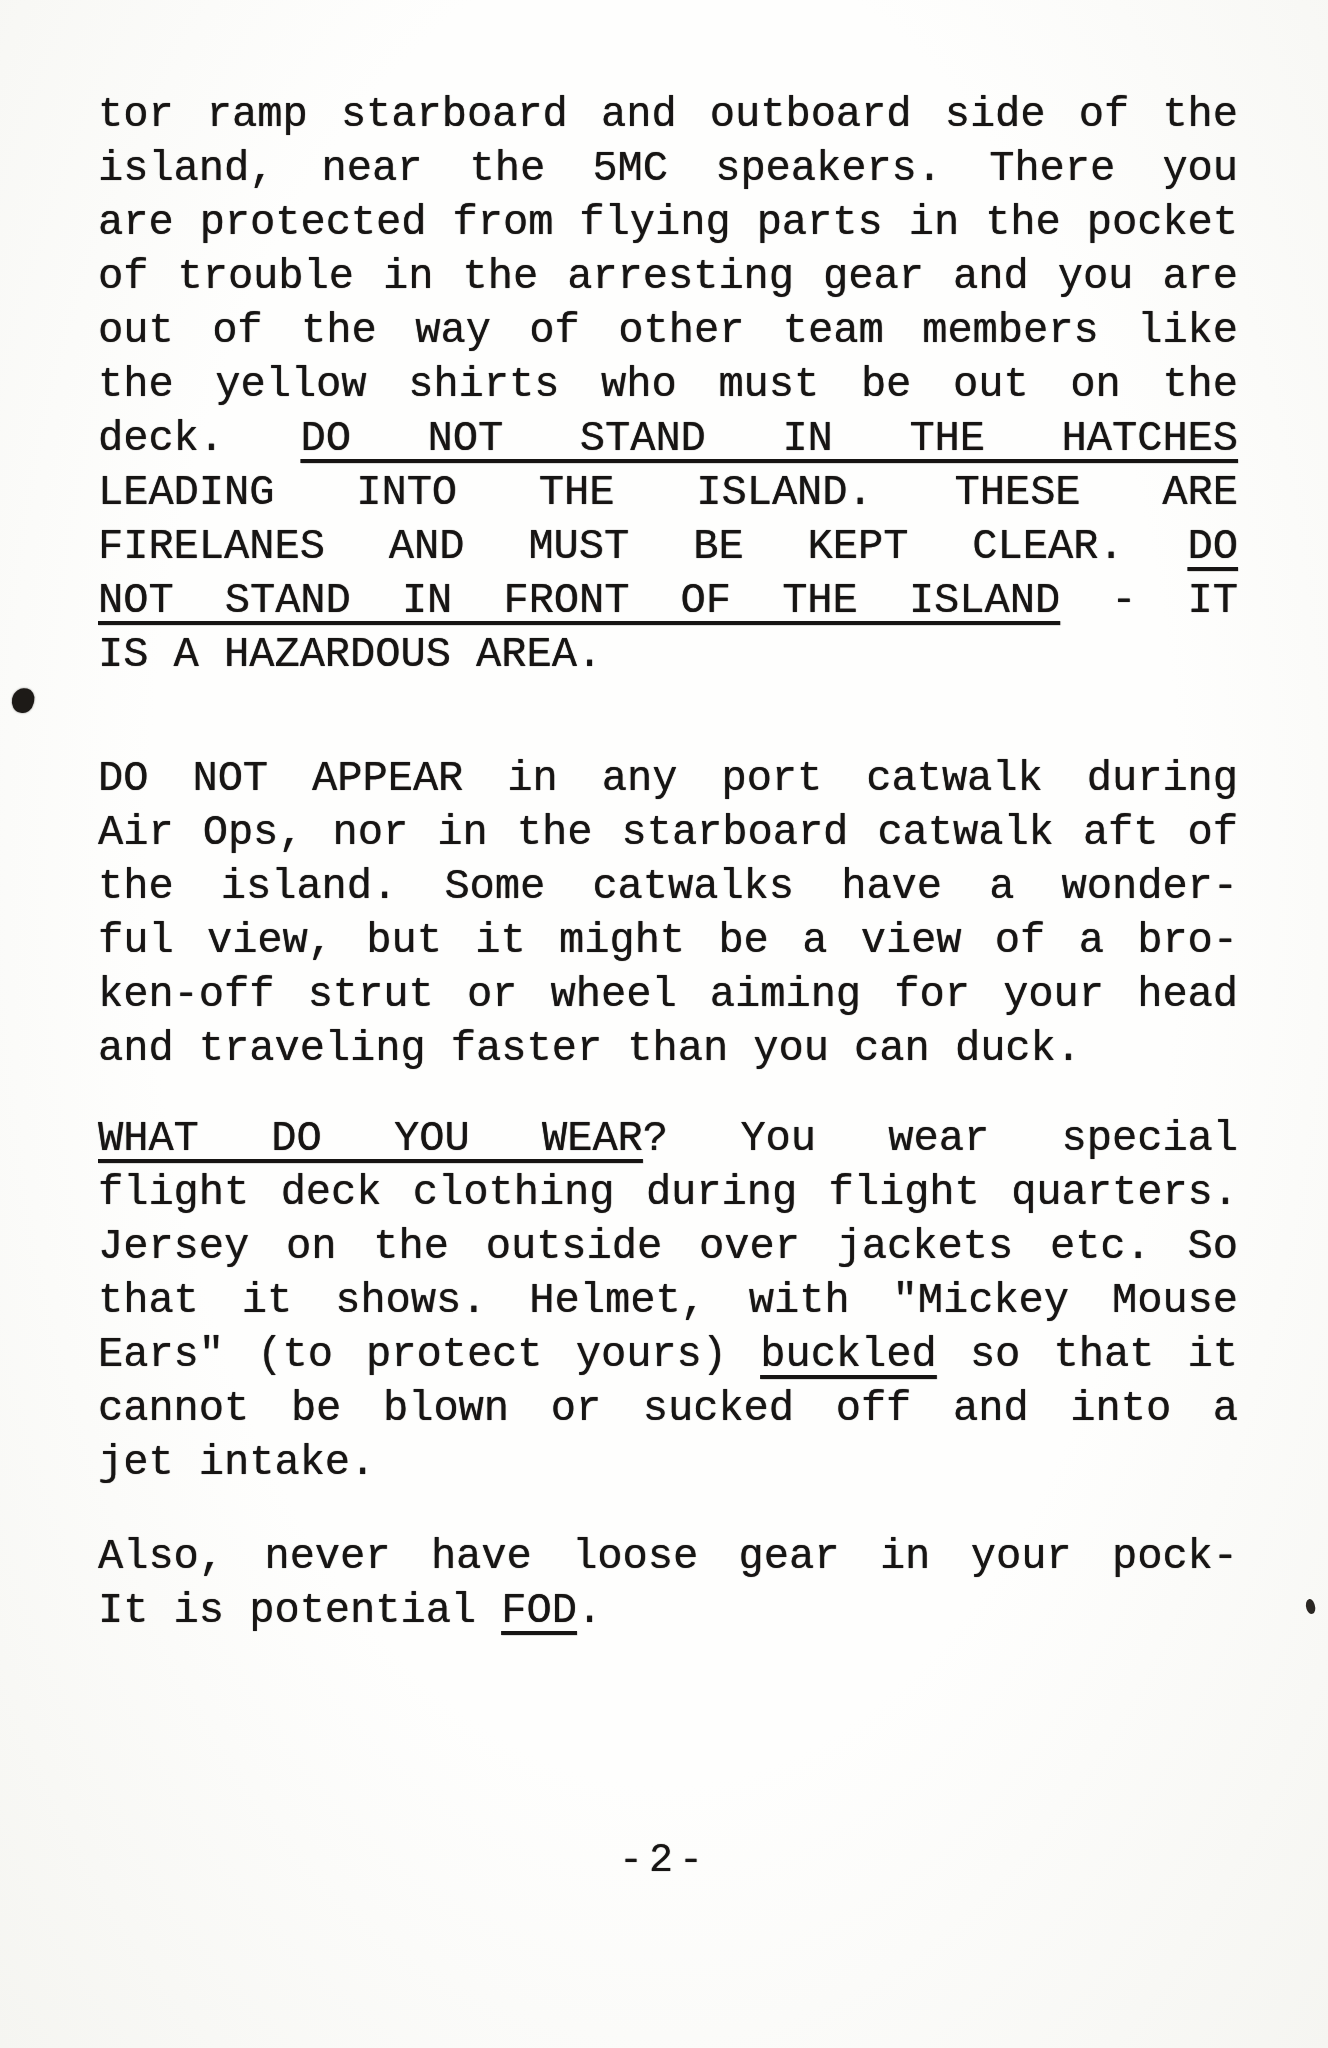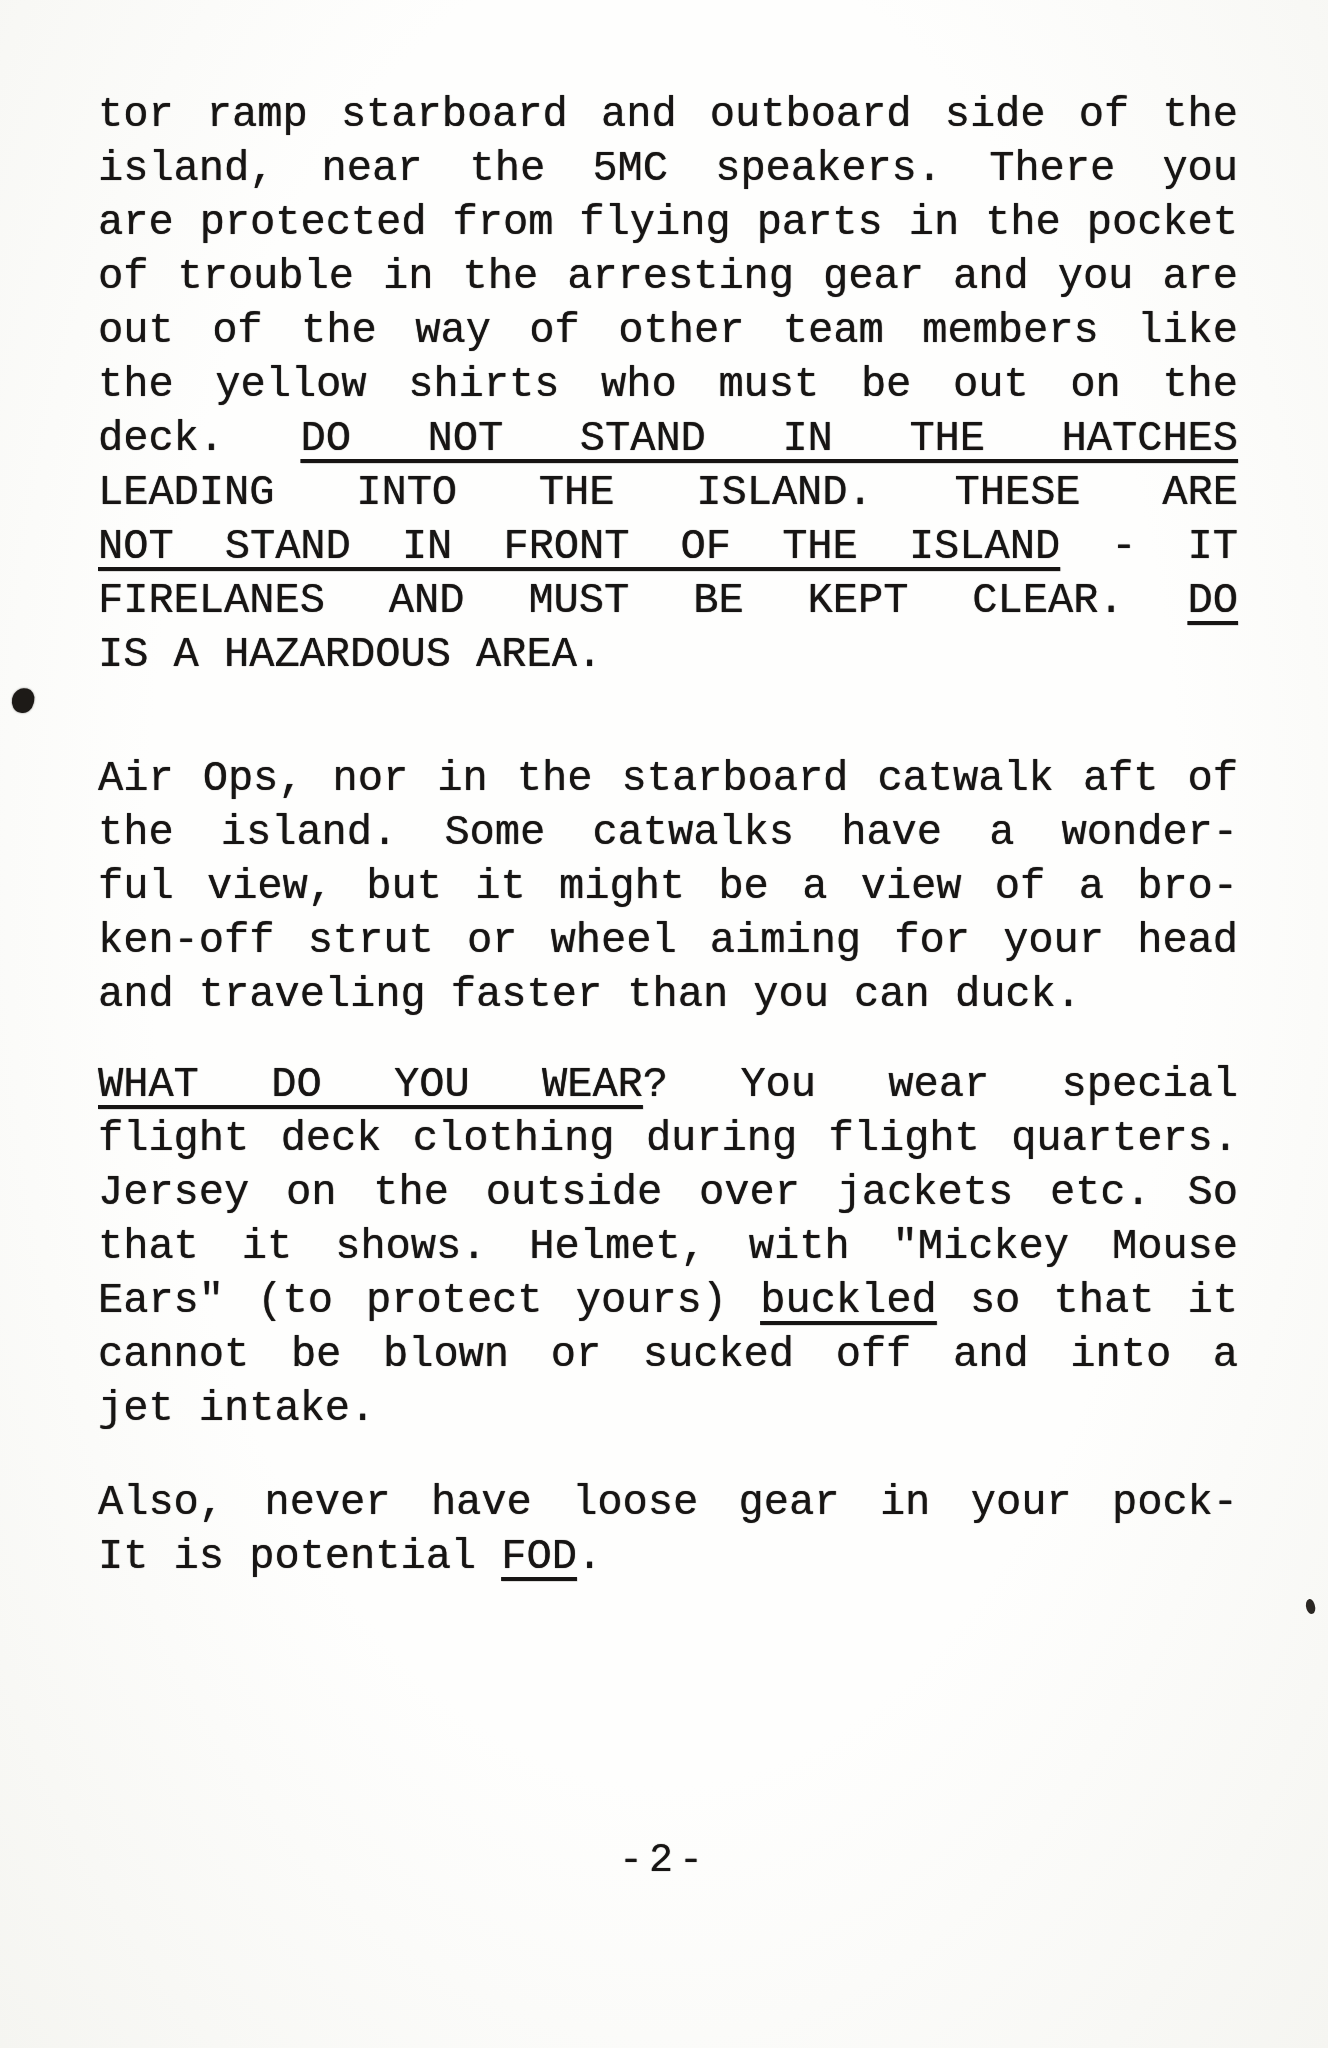--- a/index.html
+++ b/index.html
@@ -56,25 +56,26 @@
   <div class="text-block">
       <div class="para">
         <div class="line j"><span class="seg">tor ramp starboard and outboard side of the</span></div>
         <div class="line j"><span class="seg">island, near the 5MC speakers.  There you</span></div>
         <div class="line j"><span class="seg">are protected from flying parts in the pocket</span></div>
         <div class="line j"><span class="seg">of trouble in the arresting gear and you are</span></div>
         <div class="line j"><span class="seg">out  of  the  way of other team members like</span></div>
         <div class="line j"><span class="seg">the  yellow  shirts  who  must  be  out on the</span></div>
         <div class="line j"><span class="seg">deck.   </span><span class="seg u">DO NOT STAND IN THE HATCHES</span></div>
         <div class="line j"><span class="seg">LEADING INTO THE ISLAND.   THESE ARE</span></div>
+        <div class="line j"><span class="seg">FIRELANES AND MUST BE KEPT CLEAR.  </span><span class="seg u">DO</span></div>
         <div class="line j"><span class="seg u">NOT STAND IN FRONT OF THE ISLAND</span><span class="seg"> - IT</span></div>
-        <div class="line j"><span class="seg">FIRELANES AND MUST BE KEPT CLEAR.  </span><span class="seg u">DO</span></div>
         <div class="line s"><span class="seg">IS A HAZARDOUS AREA.</span></div>
       </div>
       <div class="para">
+        <div class="line j"><span class="seg">DO NOT APPEAR in any port catwalk during</span></div>
         <div class="line j"><span class="seg">Air Ops, nor in the starboard catwalk aft of</span></div>
         <div class="line j"><span class="seg">the island.  Some catwalks have a wonder-</span></div>
         <div class="line j"><span class="seg">ful view,  but it might be a view of a bro-</span></div>
         <div class="line j"><span class="seg">ken-off strut or wheel aiming for your head</span></div>
         <div class="line s"><span class="seg">and traveling faster than you can duck.</span></div>
       </div>
       <div class="para">
         <div class="line j"><span class="seg u">WHAT DO YOU WEAR</span><span class="seg">?  You wear special</span></div>
         <div class="line j"><span class="seg">flight deck clothing during flight quarters.</span></div>
         <div class="line j"><span class="seg">Jersey on the outside over jackets etc.  So</span></div>

